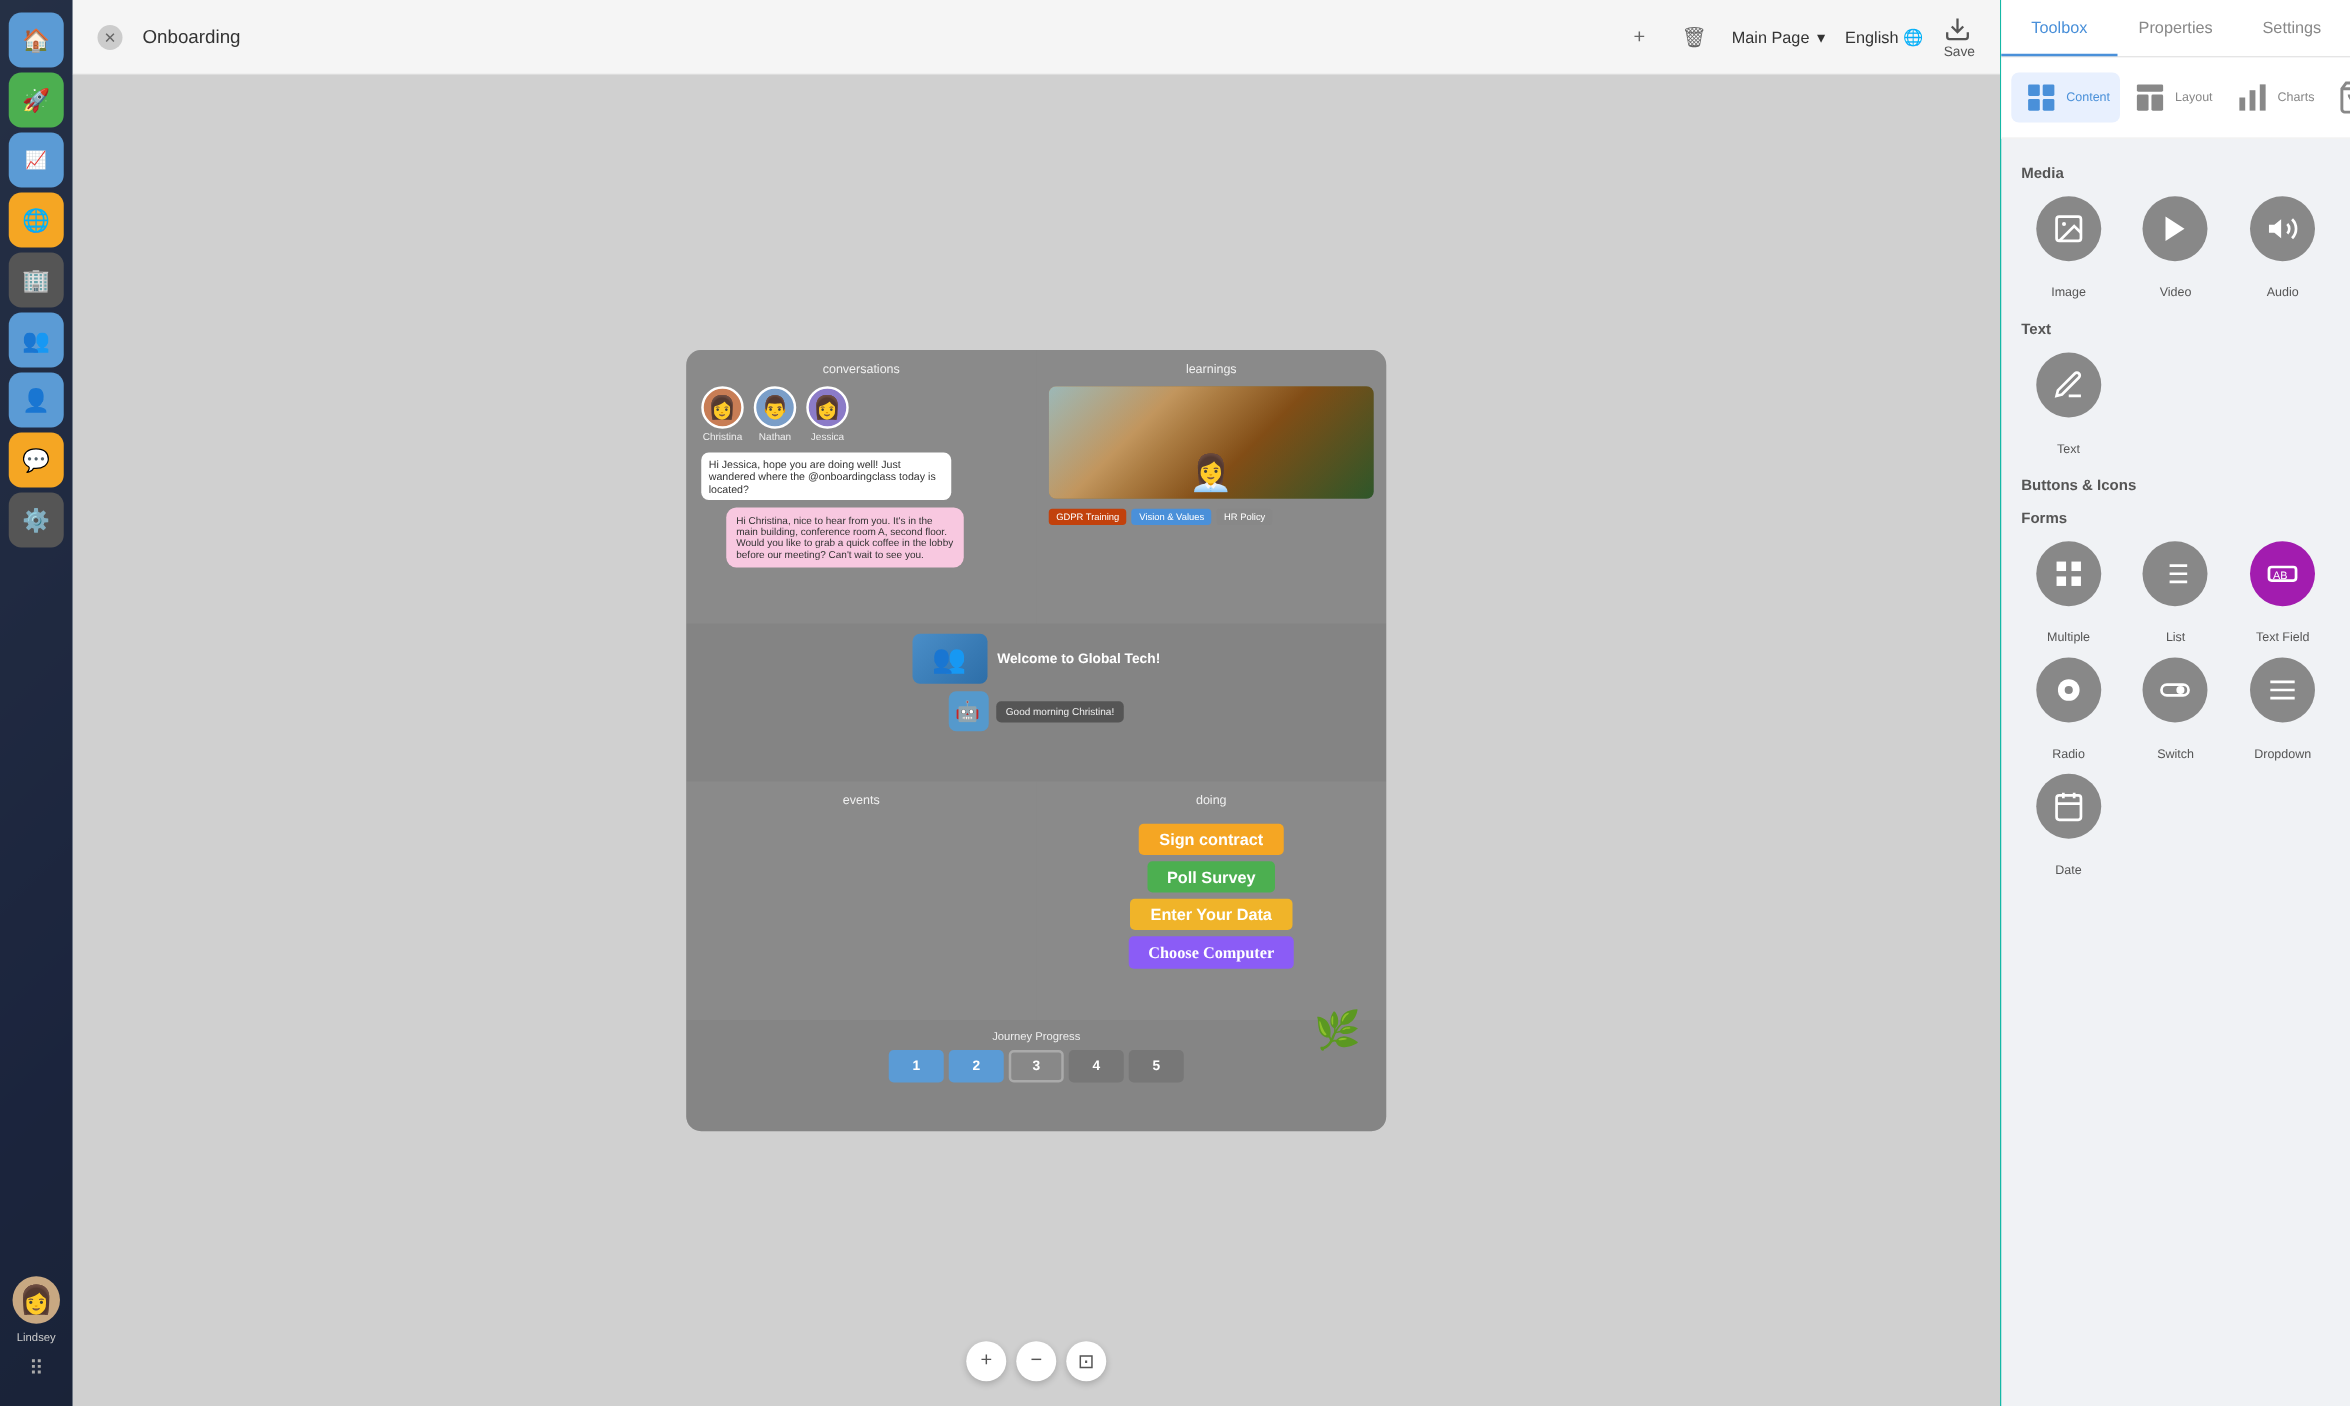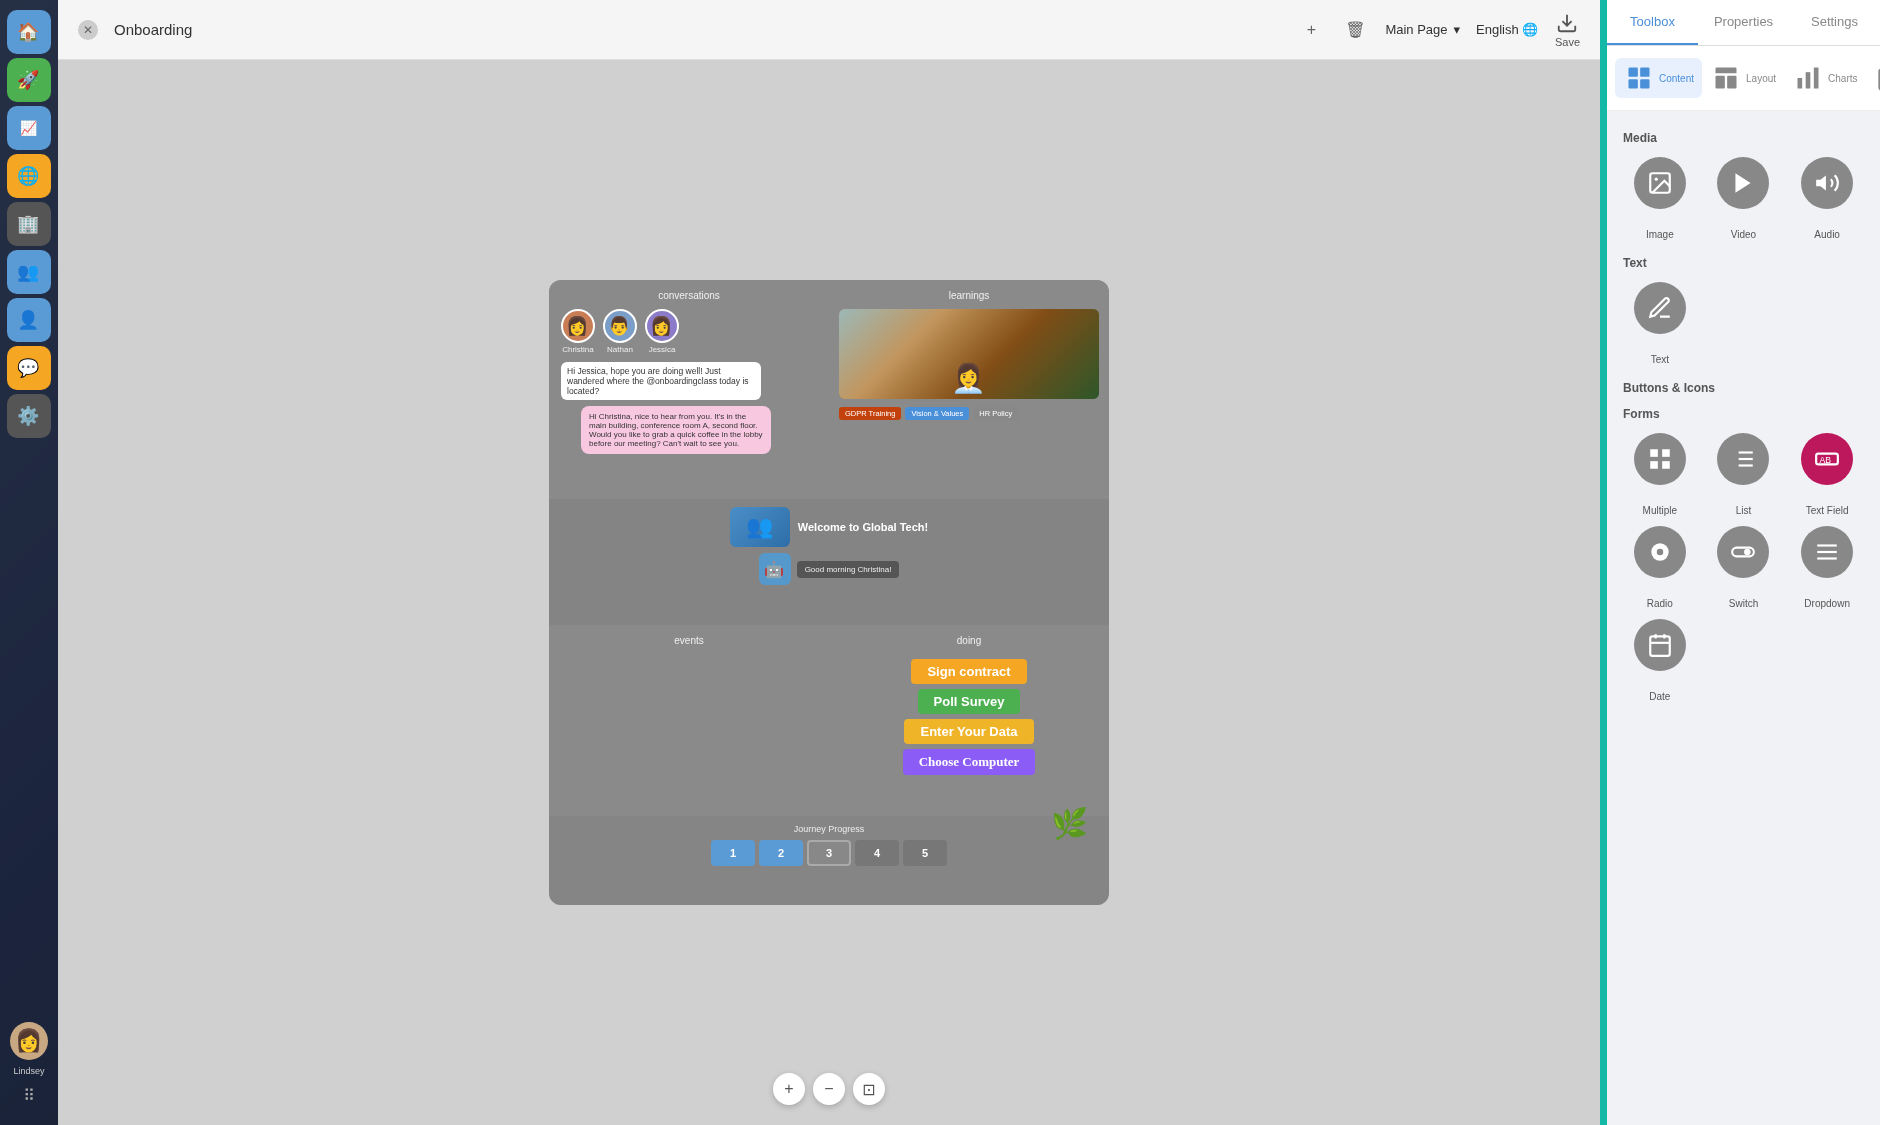--- a/index.html
+++ b/index.html
@@ -167,21 +167,20 @@
       display: flex;
       align-items: center;
       gap: 4px;
       font-size: 13px;
       color: #333;
     }
 
     .topbar-save {
       display: flex;
       flex-direction: column;
-      align-items: center;
       gap: 2px;
       cursor: pointer;
       color: #555;
     }
 
     .topbar-save svg {
       font-size: 20px;
     }
 
     .topbar-save-label {
@@ -543,21 +542,21 @@
       font-size: 16px;
       color: #555;
       cursor: pointer;
       box-shadow: 0 2px 6px rgba(0,0,0,0.2);
     }
 
     
     .toolbox {
       width: 280px;
       background: #f0f2f5;
-      border-left: 7px solid #14b8a6;
+      border-left: 1px solid #14b8a6;
       display: flex;
       flex-direction: column;
       flex-shrink: 0;
     }
 
     .toolbox-tabs {
       display: flex;
       border-bottom: 1px solid #ddd;
       background: white;
     }
@@ -926,21 +925,21 @@
               <line x1="8" y1="12" x2="21" y2="12" stroke="white" stroke-width="2"></line>
               <line x1="8" y1="18" x2="21" y2="18" stroke="white" stroke-width="2"></line>
               <line x1="3" y1="6" x2="3.01" y2="6" stroke="white" stroke-width="2"></line>
               <line x1="3" y1="12" x2="3.01" y2="12" stroke="white" stroke-width="2"></line>
               <line x1="3" y1="18" x2="3.01" y2="18" stroke="white" stroke-width="2"></line>
             </svg>
           </div>
           <span class="tool-label">List</span>
         </div>
         <div class="tool-item">
-          <div class="tool-icon" style="background:#be185d;text-align:right;">
+          <div class="tool-icon" style="background:#a21caf;text-align:right;">
             <svg width="26" height="26" viewBox="0 0 24 24" fill="white">
               <rect x="2" y="7" width="20" height="10" rx="2" fill="none" stroke="white" stroke-width="2"></rect>
               <text x="5" y="16" font-size="8" fill="white">AB</text>
             </svg>
           </div>
           <span class="tool-label">Text Field</span>
         </div>
         <div class="tool-item">
           <div class="tool-icon" style="background:#888;">
             <svg width="26" height="26" viewBox="0 0 24 24" fill="white">

